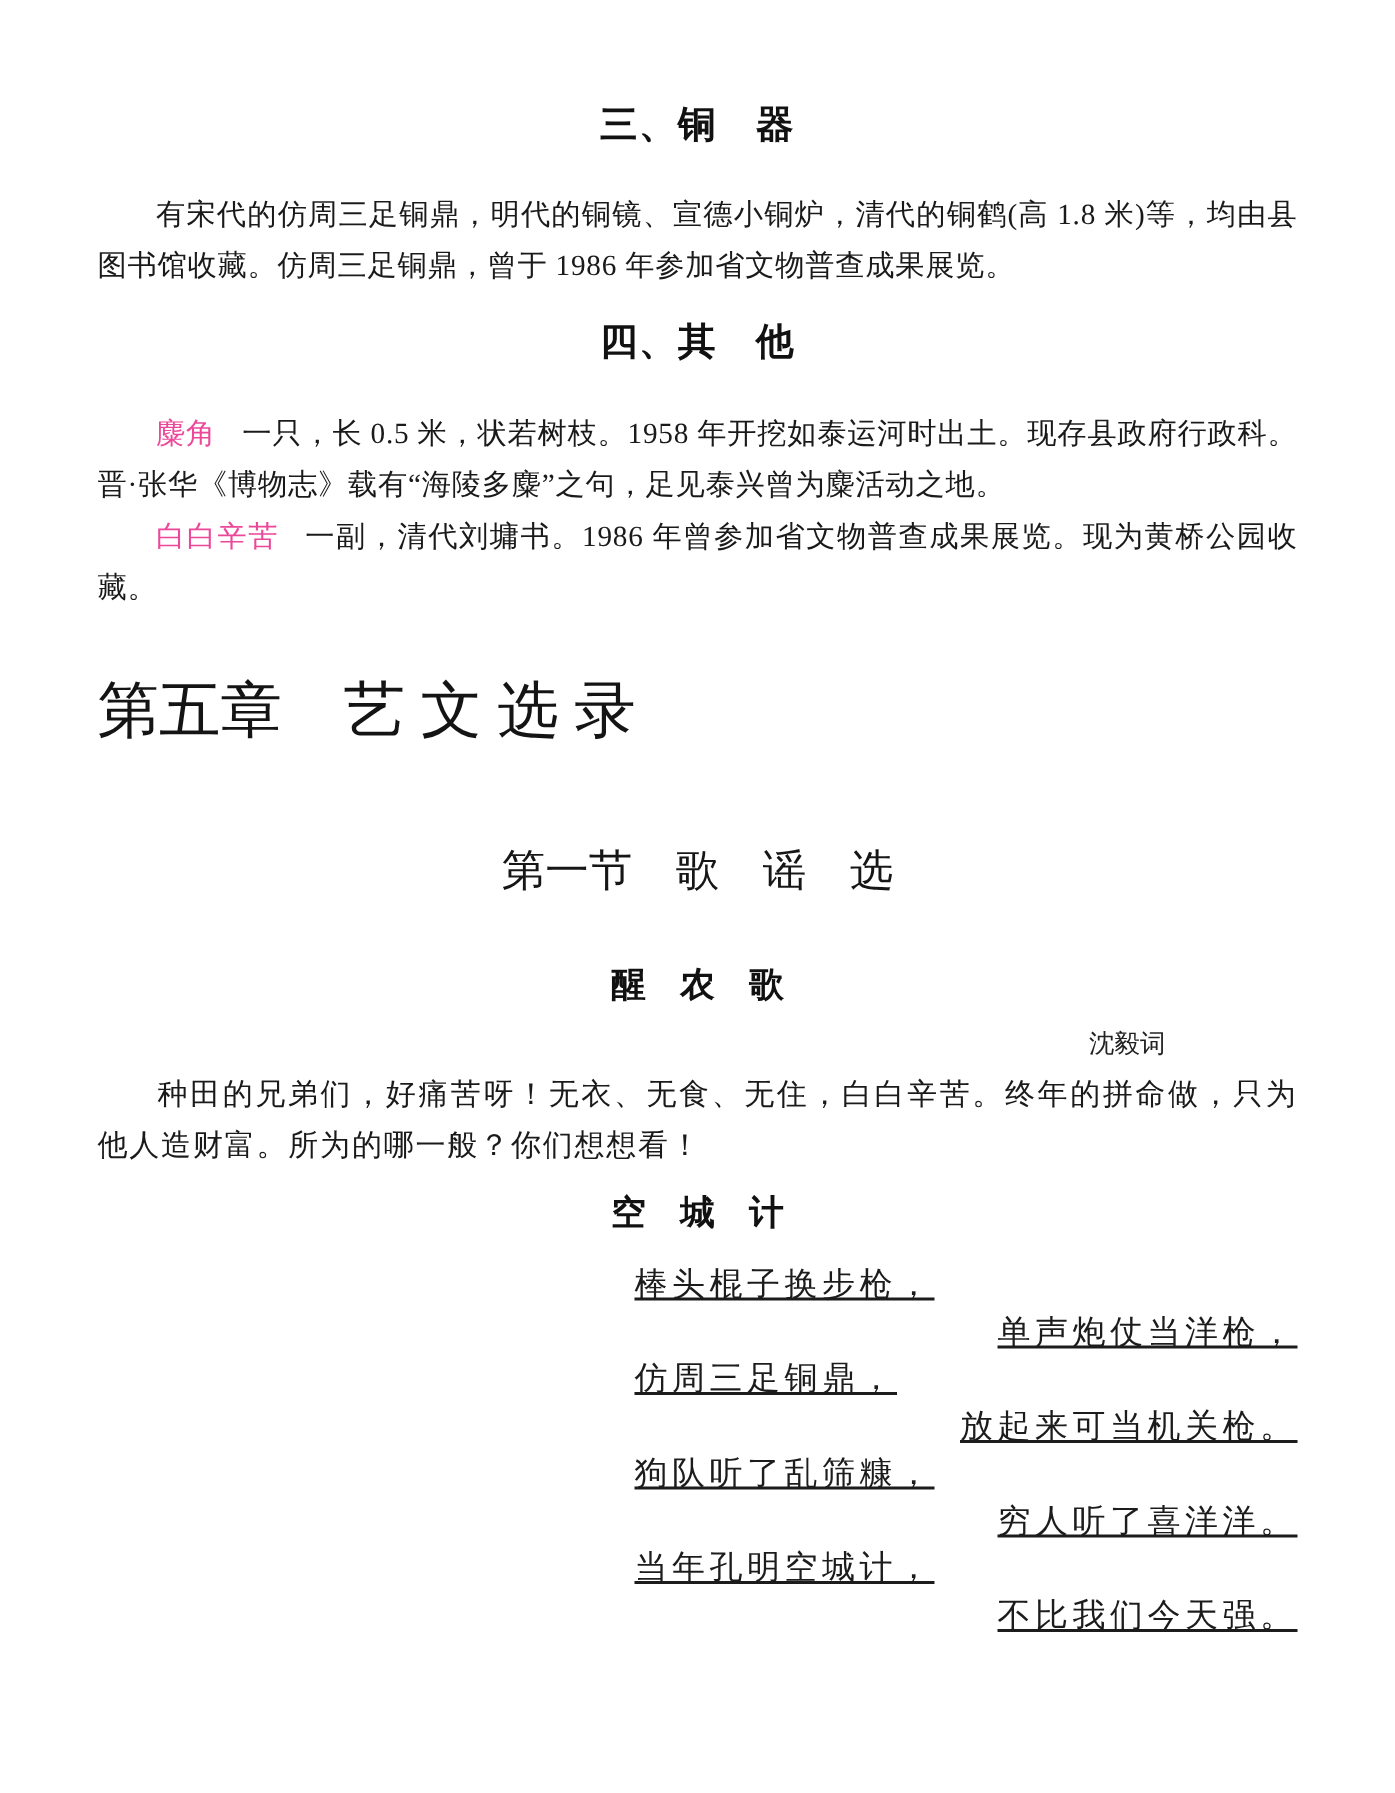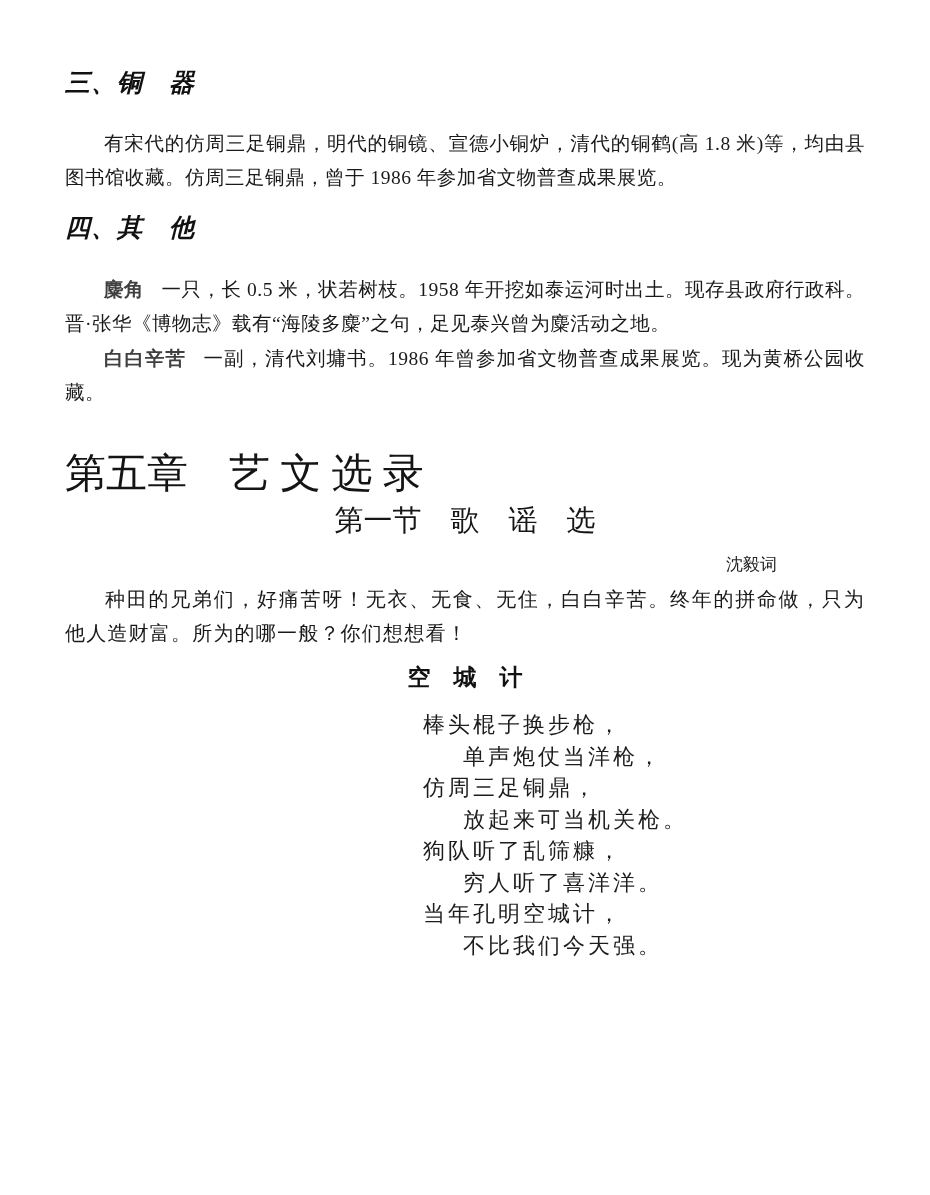--- a/index.html
+++ b/index.html
@@ -17,51 +17,52 @@
     font-family: "Liberation Serif", "DejaVu Serif", serif;
     overflow: hidden;
   }
   .content {
     width: 800px;
     margin: 0 auto;
   }
   
   .h-minor {
     margin-top: 66px;
+    text-align: center;
     font-family: "Liberation Sans", "DejaVu Sans", sans-serif;
     font-weight: bold;
     font-size: 25px;
     letter-spacing: 1px;
     color: #111;
-    font-style: italic;
   }
   .h-minor + .para { margin-top: 28px; }
   .para {
     font-size: 19.5px;
     line-height: 34px;
     text-align: justify;
     text-indent: 2em;
     letter-spacing: 0.5px;
     color: #1a1a1a;
   }
   .h-other { margin-top: 16px; }
   .term {
     font-family: "Liberation Sans", "DejaVu Sans", sans-serif;
-    font-weight: bold;
+    font-weight: normal;
     margin-right: 0.9em;
-    color: #404040;
+    color: #ec4899;
   }
   .chapter-title {
     margin-top: 36px;
     text-align: left;
     font-size: 41px;
     font-weight: normal;
     color: #141414;
   }
   .section-title {
+    margin-top: 60px;
     text-align: center;
     font-size: 29px;
     font-weight: normal;
     color: #161616;
   }
   .song-title {
     margin-top: 40px;
     text-align: center;
     font-family: "Liberation Sans", "DejaVu Sans", sans-serif;
     font-weight: bold;
@@ -86,23 +87,24 @@
     color: #1a1a1a;
   }
   .song2-title { margin-top: 12px; }
   .poem {
     margin-top: 16px;
     margin-left: 358px;
     font-size: 22px;
     line-height: 31.5px;
     letter-spacing: 3px;
     color: #1c1c1c;
+    text-decoration: underline;
   }
   .poem-line { white-space: nowrap; }
-  .poem-line.indented { padding-left: 40px; }
+  .poem-line.indented { padding-left: 40px; text-align: right; }
 </style>
 </head>
 <body>
 
 <div class="page">
   <div class="content">
 
     <div class="h-minor">三、铜　器</div>
 
     <div class="para">有宋代的仿周三足铜鼎，明代的铜镜、宣德小铜炉，清代的铜鹤(高 1.8 米)等，均由县图书馆收藏。仿周三足铜鼎，曾于 1986 年参加省文物普查成果展览。</div>
@@ -114,20 +116,21 @@
     </div>
 
     <div class="para">
       <span class="term">白白辛苦</span><span>一副，清代刘墉书。1986 年曾参加省文物普查成果展览。现为黄桥公园收藏。</span>
     </div>
 
     <div class="chapter-title">第五章　艺 文 选 录</div>
 
     <div class="section-title">第一节　歌　谣　选</div>
 
+    <div class="song-title">醒　农　歌</div>
 
     <div class="byline">沈毅词</div>
 
     <div class="song-para">种田的兄弟们，好痛苦呀！无衣、无食、无住，白白辛苦。终年的拼命做，只为他人造财富。所为的哪一般？你们想想看！</div>
 
 
     <div class="song-title song2-title">空　城　计</div>
 
     <div class="poem">
       <div class="poem-line">棒头棍子换步枪，</div>

